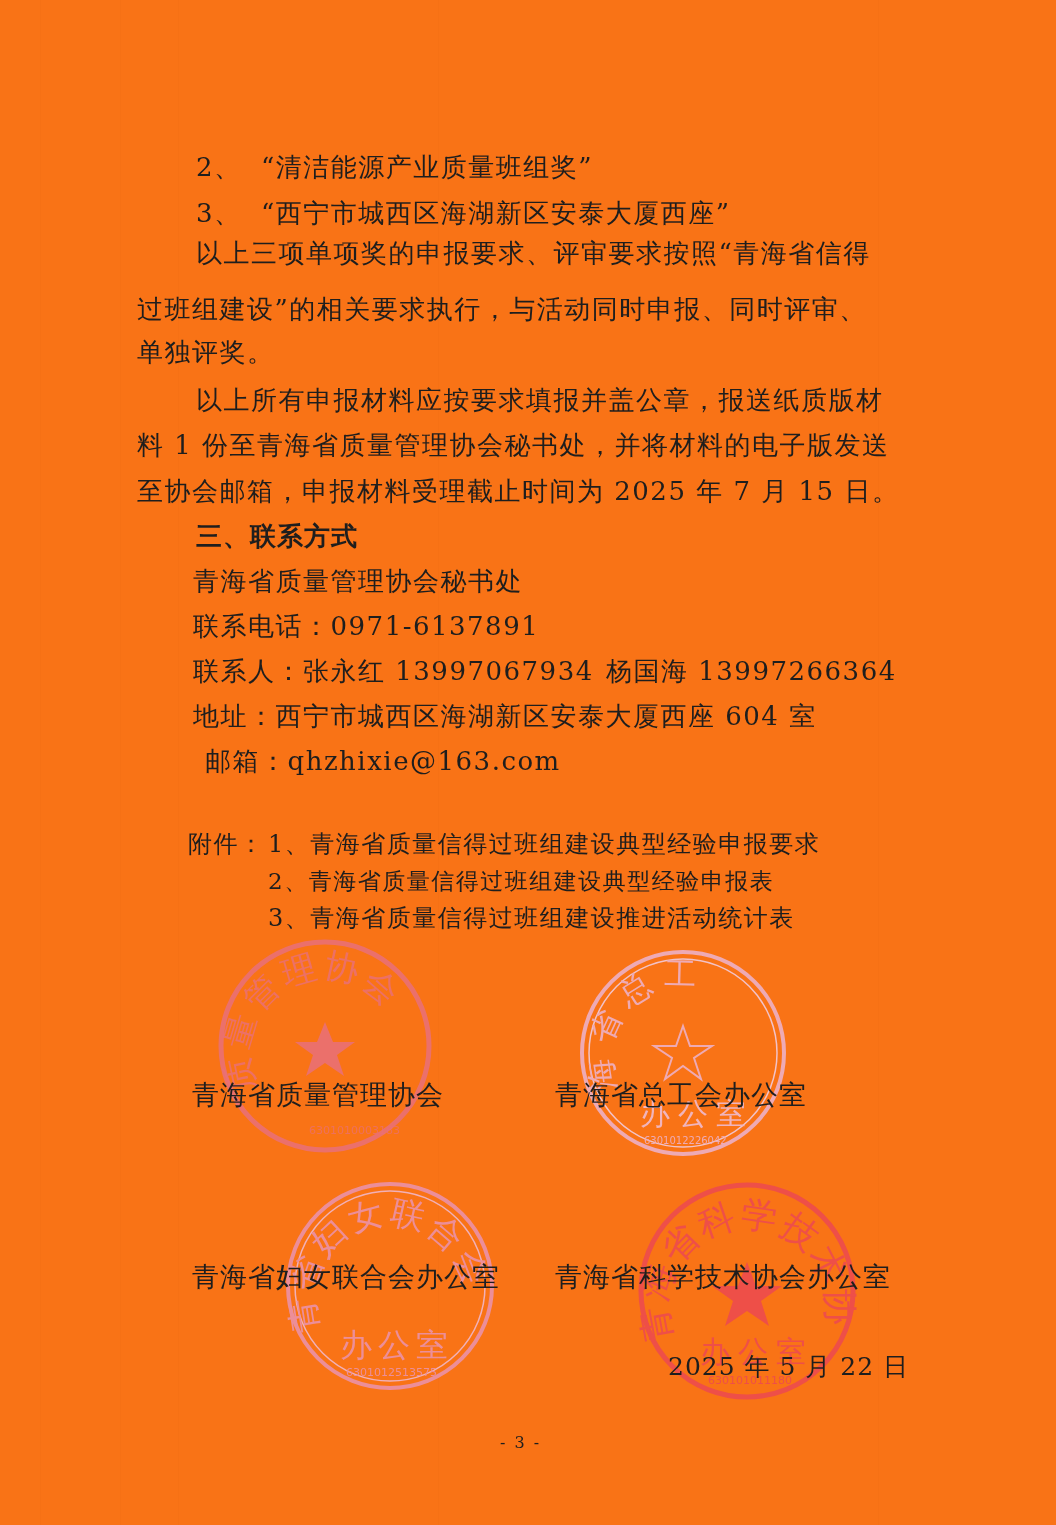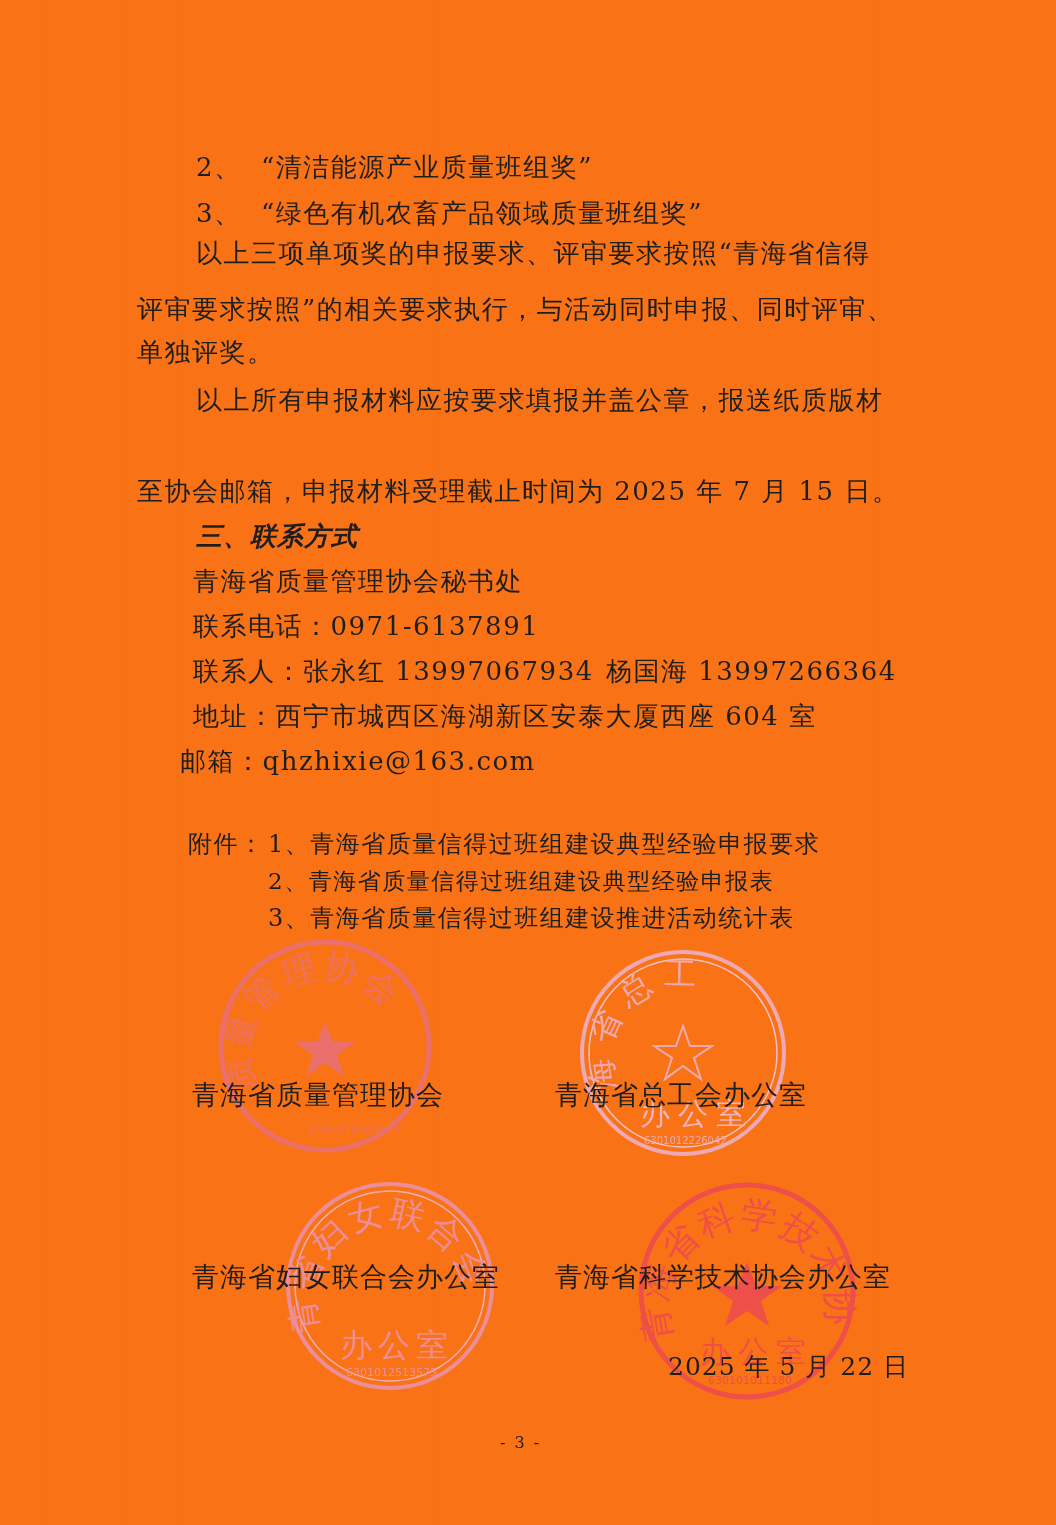--- a/index.html
+++ b/index.html
@@ -1,58 +1,59 @@
 <!DOCTYPE html>
 <html><head>
 <meta charset="utf-8">
 <style>
   html, body { margin:0; padding:0; background:#ffffff; }
   body { width:1056px; height:1525px; position:relative; overflow:hidden;
          font-family:"DejaVu Serif","Liberation Serif",serif; color:#1e1e1e; }
   .page { position:absolute; left:0; top:0; width:1056px; height:1525px; background:#f97316; }
   .line { position:absolute; font-size:26px; line-height:30px; white-space:nowrap; letter-spacing:1.5px; }
-  .heading { font-family:"DejaVu Sans","Liberation Sans",sans-serif; font-weight:bold; letter-spacing:1px;font-style:italic; }
+  .heading { font-family:"DejaVu Sans","Liberation Sans",sans-serif; font-weight:bold; letter-spacing:1px; }
   .stamp { position:absolute; border-radius:50%; box-sizing:border-box; }
   .stamp svg { position:absolute; left:0; top:0; width:100%; height:100%; }
   .org { position:absolute; font-size:27px; line-height:30px; white-space:nowrap; letter-spacing:1px; z-index:3; }
   .pageno { position:absolute; font-size:16px; left:500px; top:1433px; letter-spacing:2px; }
   .streak { position:absolute; top:0; width:1px; height:1525px; background:rgba(0,0,0,0.012); }
 </style>
 </head>
 <body>
 
 <div class="page">
   <div class="streak" style="left:40px"></div>
   <div class="streak" style="left:120px"></div>
   <div class="streak" style="left:178px"></div>
   <div class="streak" style="left:438px"></div>
   <div class="streak" style="left:878px"></div>
 
   <div class="line" style="left:196px; top:152px;">
     <span>2、</span>&nbsp;&nbsp;<span>“清洁能源产业质量班组奖”</span>
   </div>
   <div class="line" style="left:196px; top:198px;">
-    <span>3、</span>&nbsp;&nbsp;<span>“绿色有机农畜产品领域质量班组奖”</span>
+    <span>3、</span>&nbsp;&nbsp;<span>“西宁市城西区海湖新区安泰大厦西座”</span>
   </div>
 
   <div class="line" style="left:196px; top:238px;">以上三项单项奖的申报要求、评审要求按照“青海省信得</div>
-  <div class="line" style="left:137px; top:294px;">评审要求按照”的相关要求执行，与活动同时申报、同时评审、</div>
+  <div class="line" style="left:137px; top:294px;">过班组建设”的相关要求执行，与活动同时申报、同时评审、</div>
   <div class="line" style="left:137px; top:339px;font-family:Liberation Mono, monospace;">单独评奖。</div>
 
   <div class="line" style="left:196px; top:385px;">以上所有申报材料应按要求填报并盖公章，报送纸质版材</div>
+  <div class="line" style="left:137px; top:430px;">料 1 份至青海省质量管理协会秘书处，并将材料的电子版发送</div>
   <div class="line" style="left:137px; top:476px;">至协会邮箱，申报材料受理截止时间为 2025 年 7 月 15 日。</div>
 
   <div class="line heading" style="left:196px; top:521px;">三、联系方式</div>
 
   <div class="line" style="left:193px; top:566px;">青海省质量管理协会秘书处</div>
   <div class="line" style="left:193px; top:611px;">联系电话：0971-6137891</div>
   <div class="line" style="left:193px; top:656px;">联系人：张永红 13997067934</div>
   <div class="line" style="left:606px; top:656px;">杨国海 13997266364</div>
   <div class="line" style="left:193px; top:701px;">地址：西宁市城西区海湖新区安泰大厦西座 604 室</div>
-  <div class="line" style="left:180px; top:746px;">邮箱：qhzhixie@163.com</div>
+  <div class="line" style="left:205px; top:746px;">邮箱：qhzhixie@163.com</div>
 
   <div class="line" style="left:188px; top:829px; font-size:24px;">附件：</div>
   <div class="line" style="left:268px; top:829px; font-size:24px;">1、青海省质量信得过班组建设典型经验申报要求</div>
   <div class="line" style="left:268px; top:866px; font-size:23px;">2、青海省质量信得过班组建设典型经验申报表</div>
   <div class="line" style="left:268px; top:903px; font-size:24px;">3、青海省质量信得过班组建设推进活动统计表</div>
 
   <div class="stamp" style="left:217px; top:938px; width:216px; height:216px;">
     <svg viewBox="0 0 216 216">
       <circle cx="108" cy="108" r="104" fill="none" stroke="#e9707a" stroke-width="5" opacity="0.85"></circle>
       <polygon points="108,84 116,104 138,104 120,117 127,138 108,125 89,138 96,117 78,104 100,104" fill="#e9707a" opacity="0.85"></polygon>

